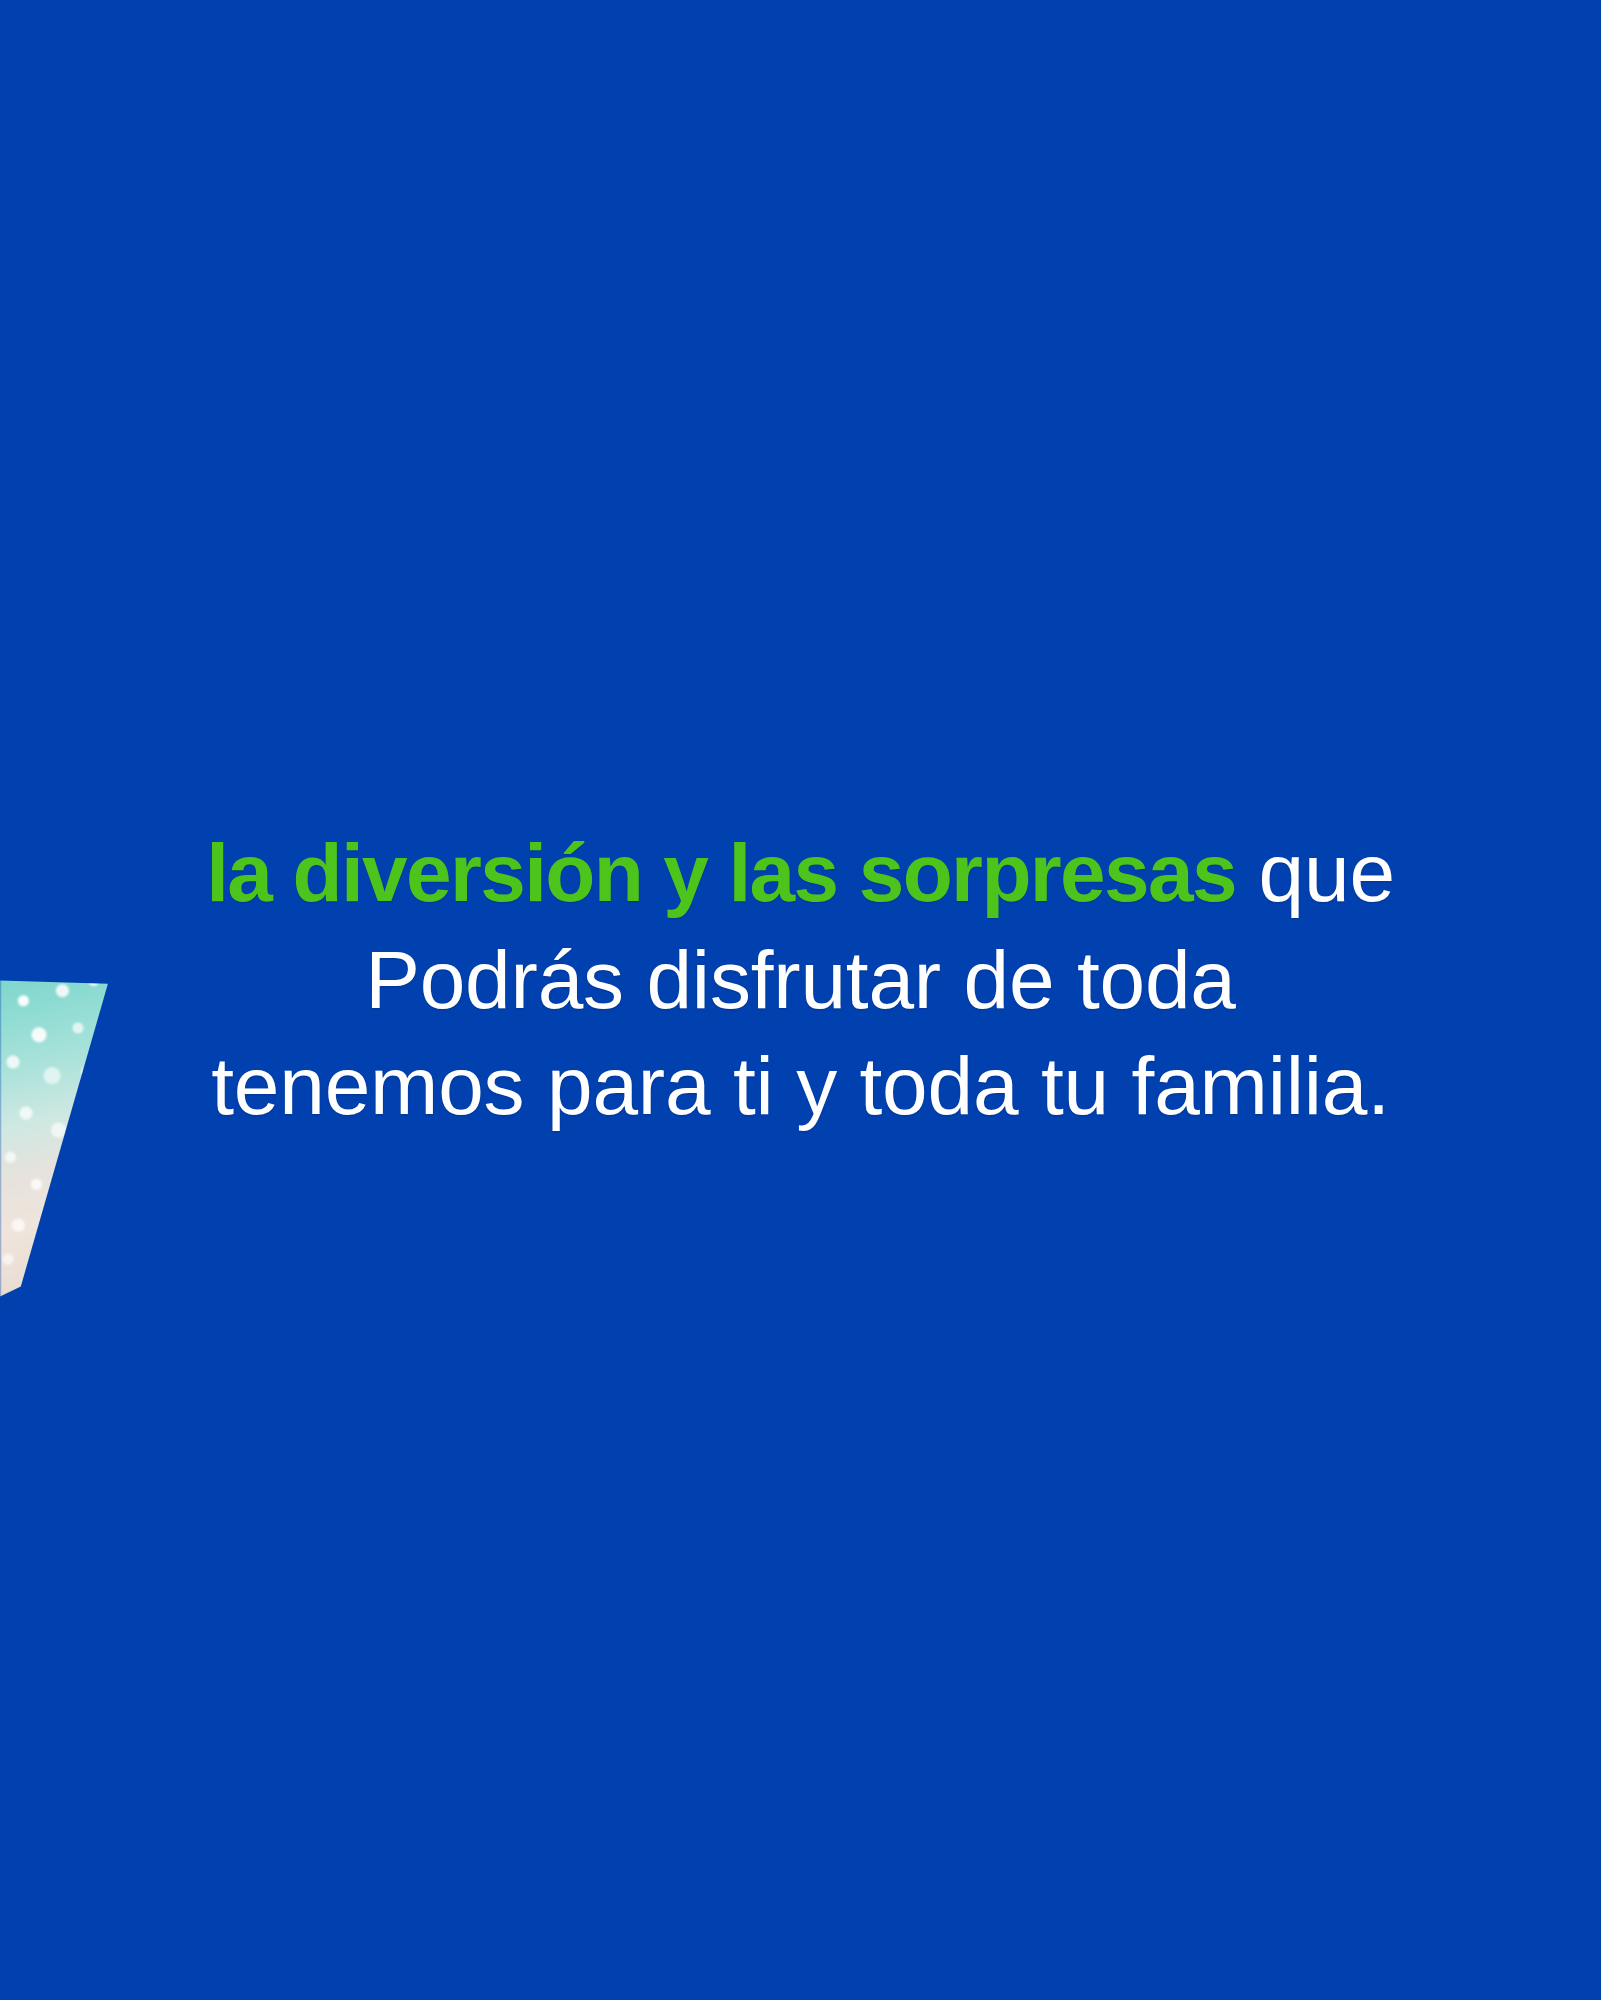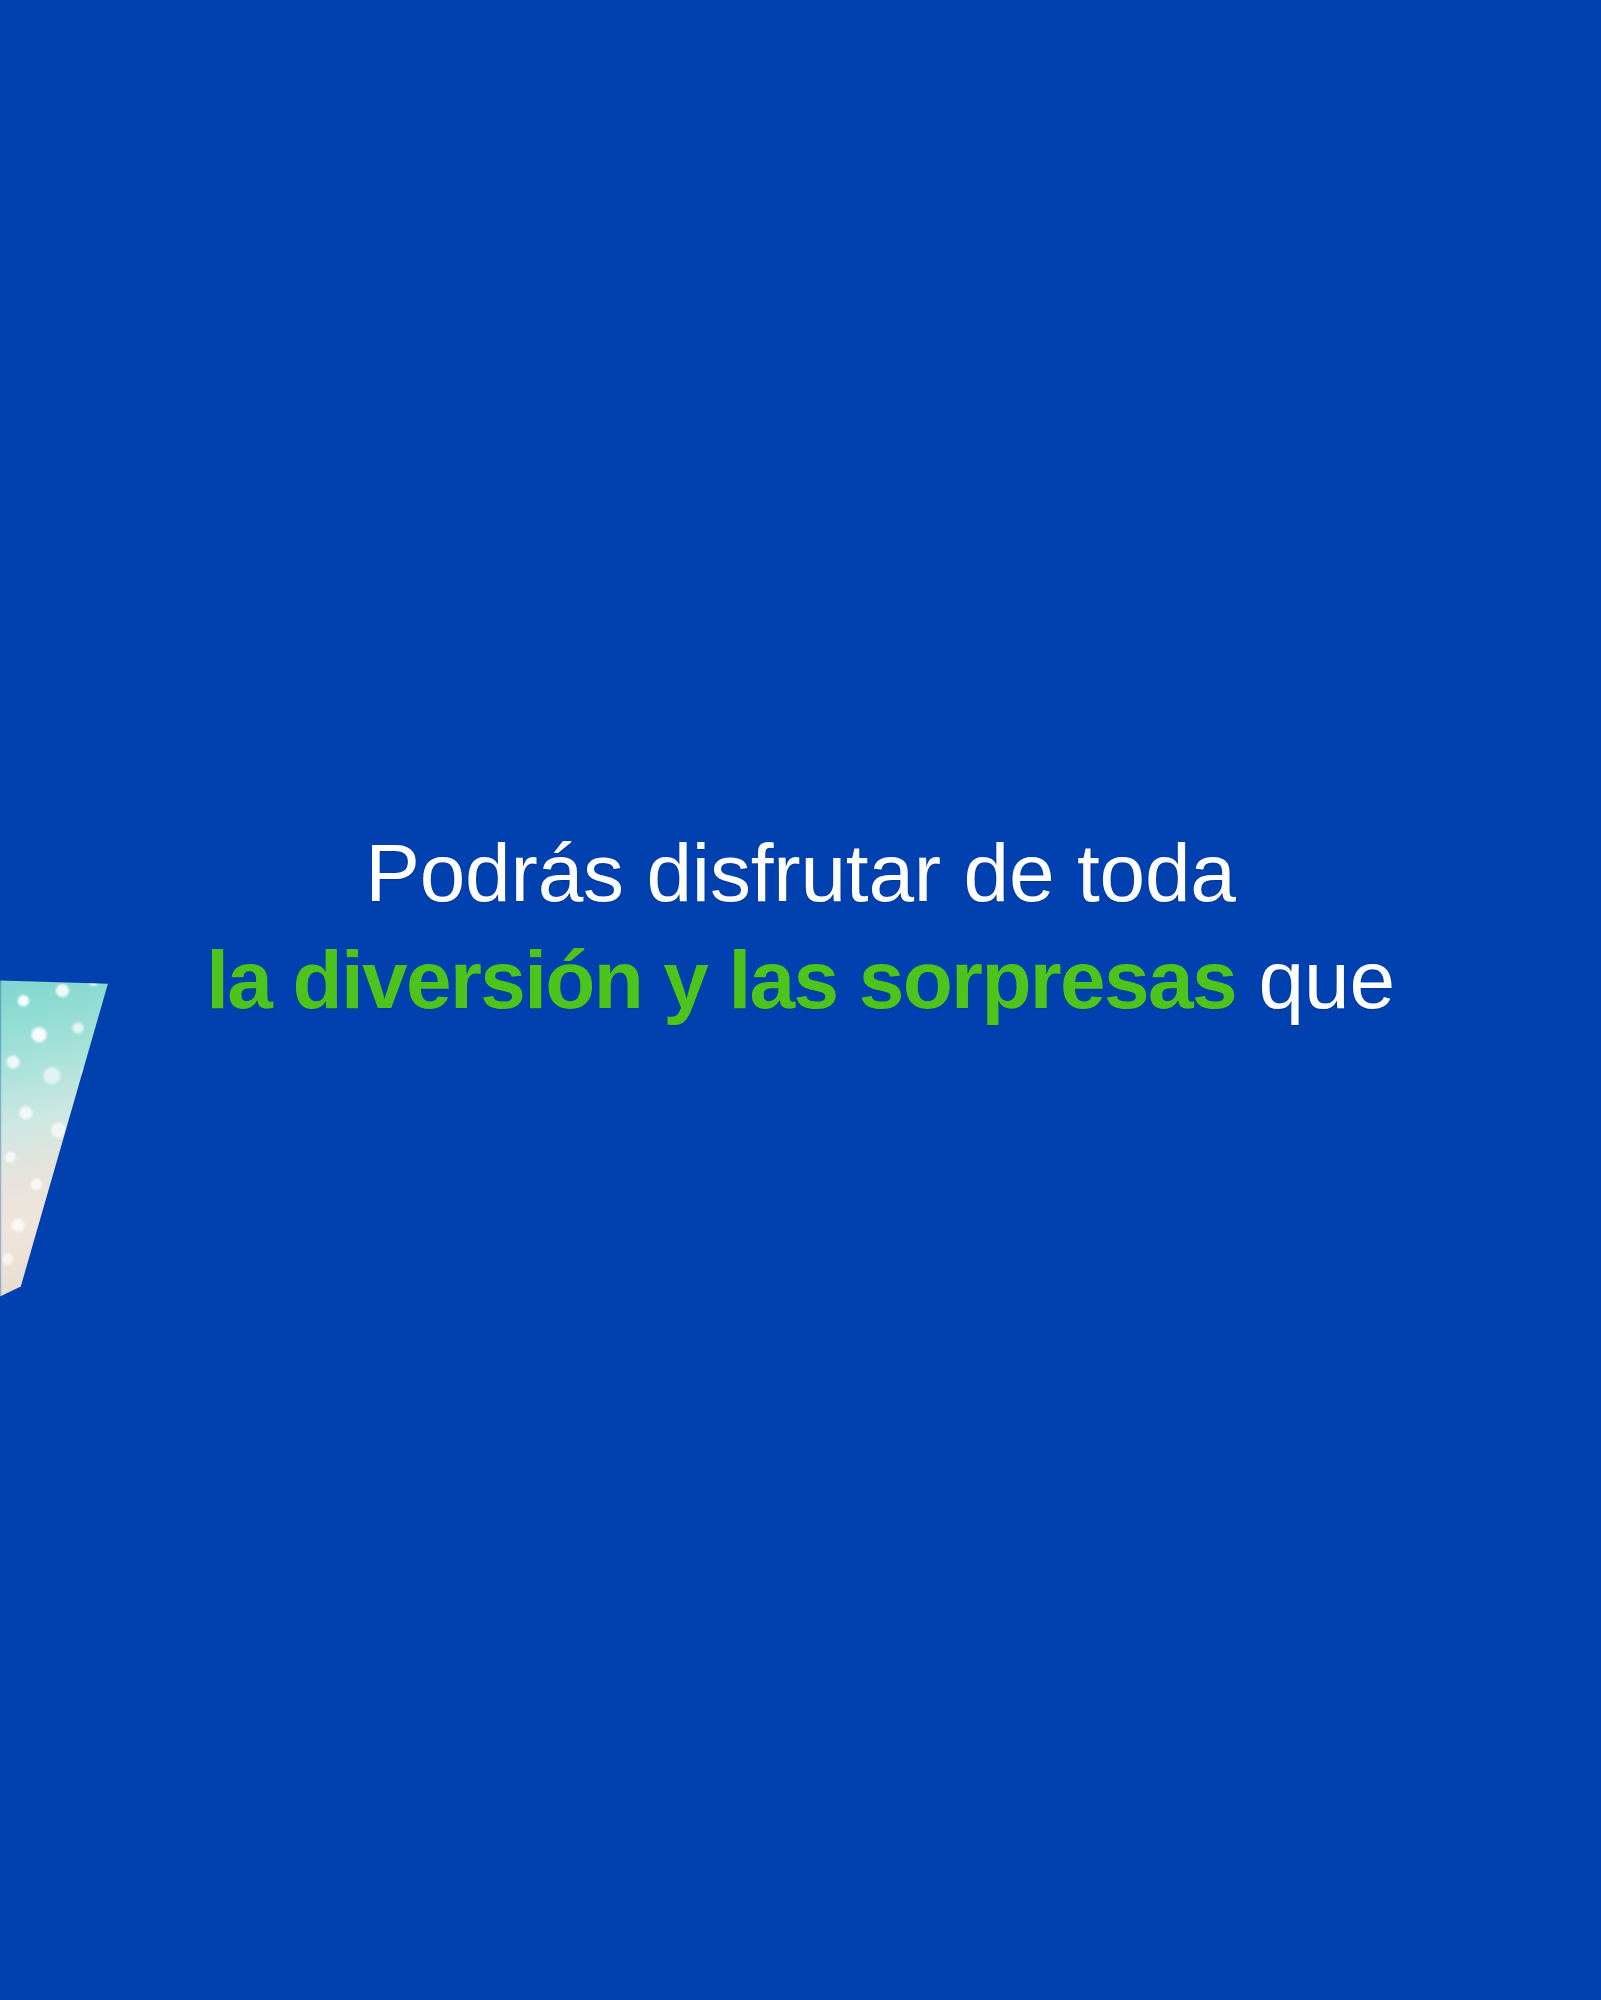--- a/index.html
+++ b/index.html
@@ -101,17 +101,18 @@
 
 <div id="slide">
 
   <div class="bg"></div>
 
   <div class="photo-sliver">
     <div class="photo-inner"></div>
   </div>
 
   <div class="headline">
+    <span class="hl-line mid"><span class="hl-em">la diversión y las sorpresas</span><span class="hl-tail"> que</span></span>
     <span class="hl-line">Podrás disfrutar de toda</span>
-    <span class="hl-line mid"><span class="hl-em">la diversión y las sorpresas</span><span class="hl-tail"> que</span></span>
+    <span class="hl-line">tenemos para ti y toda tu familia.</span>
   </div>
 
 </div>
 
 </body></html>

